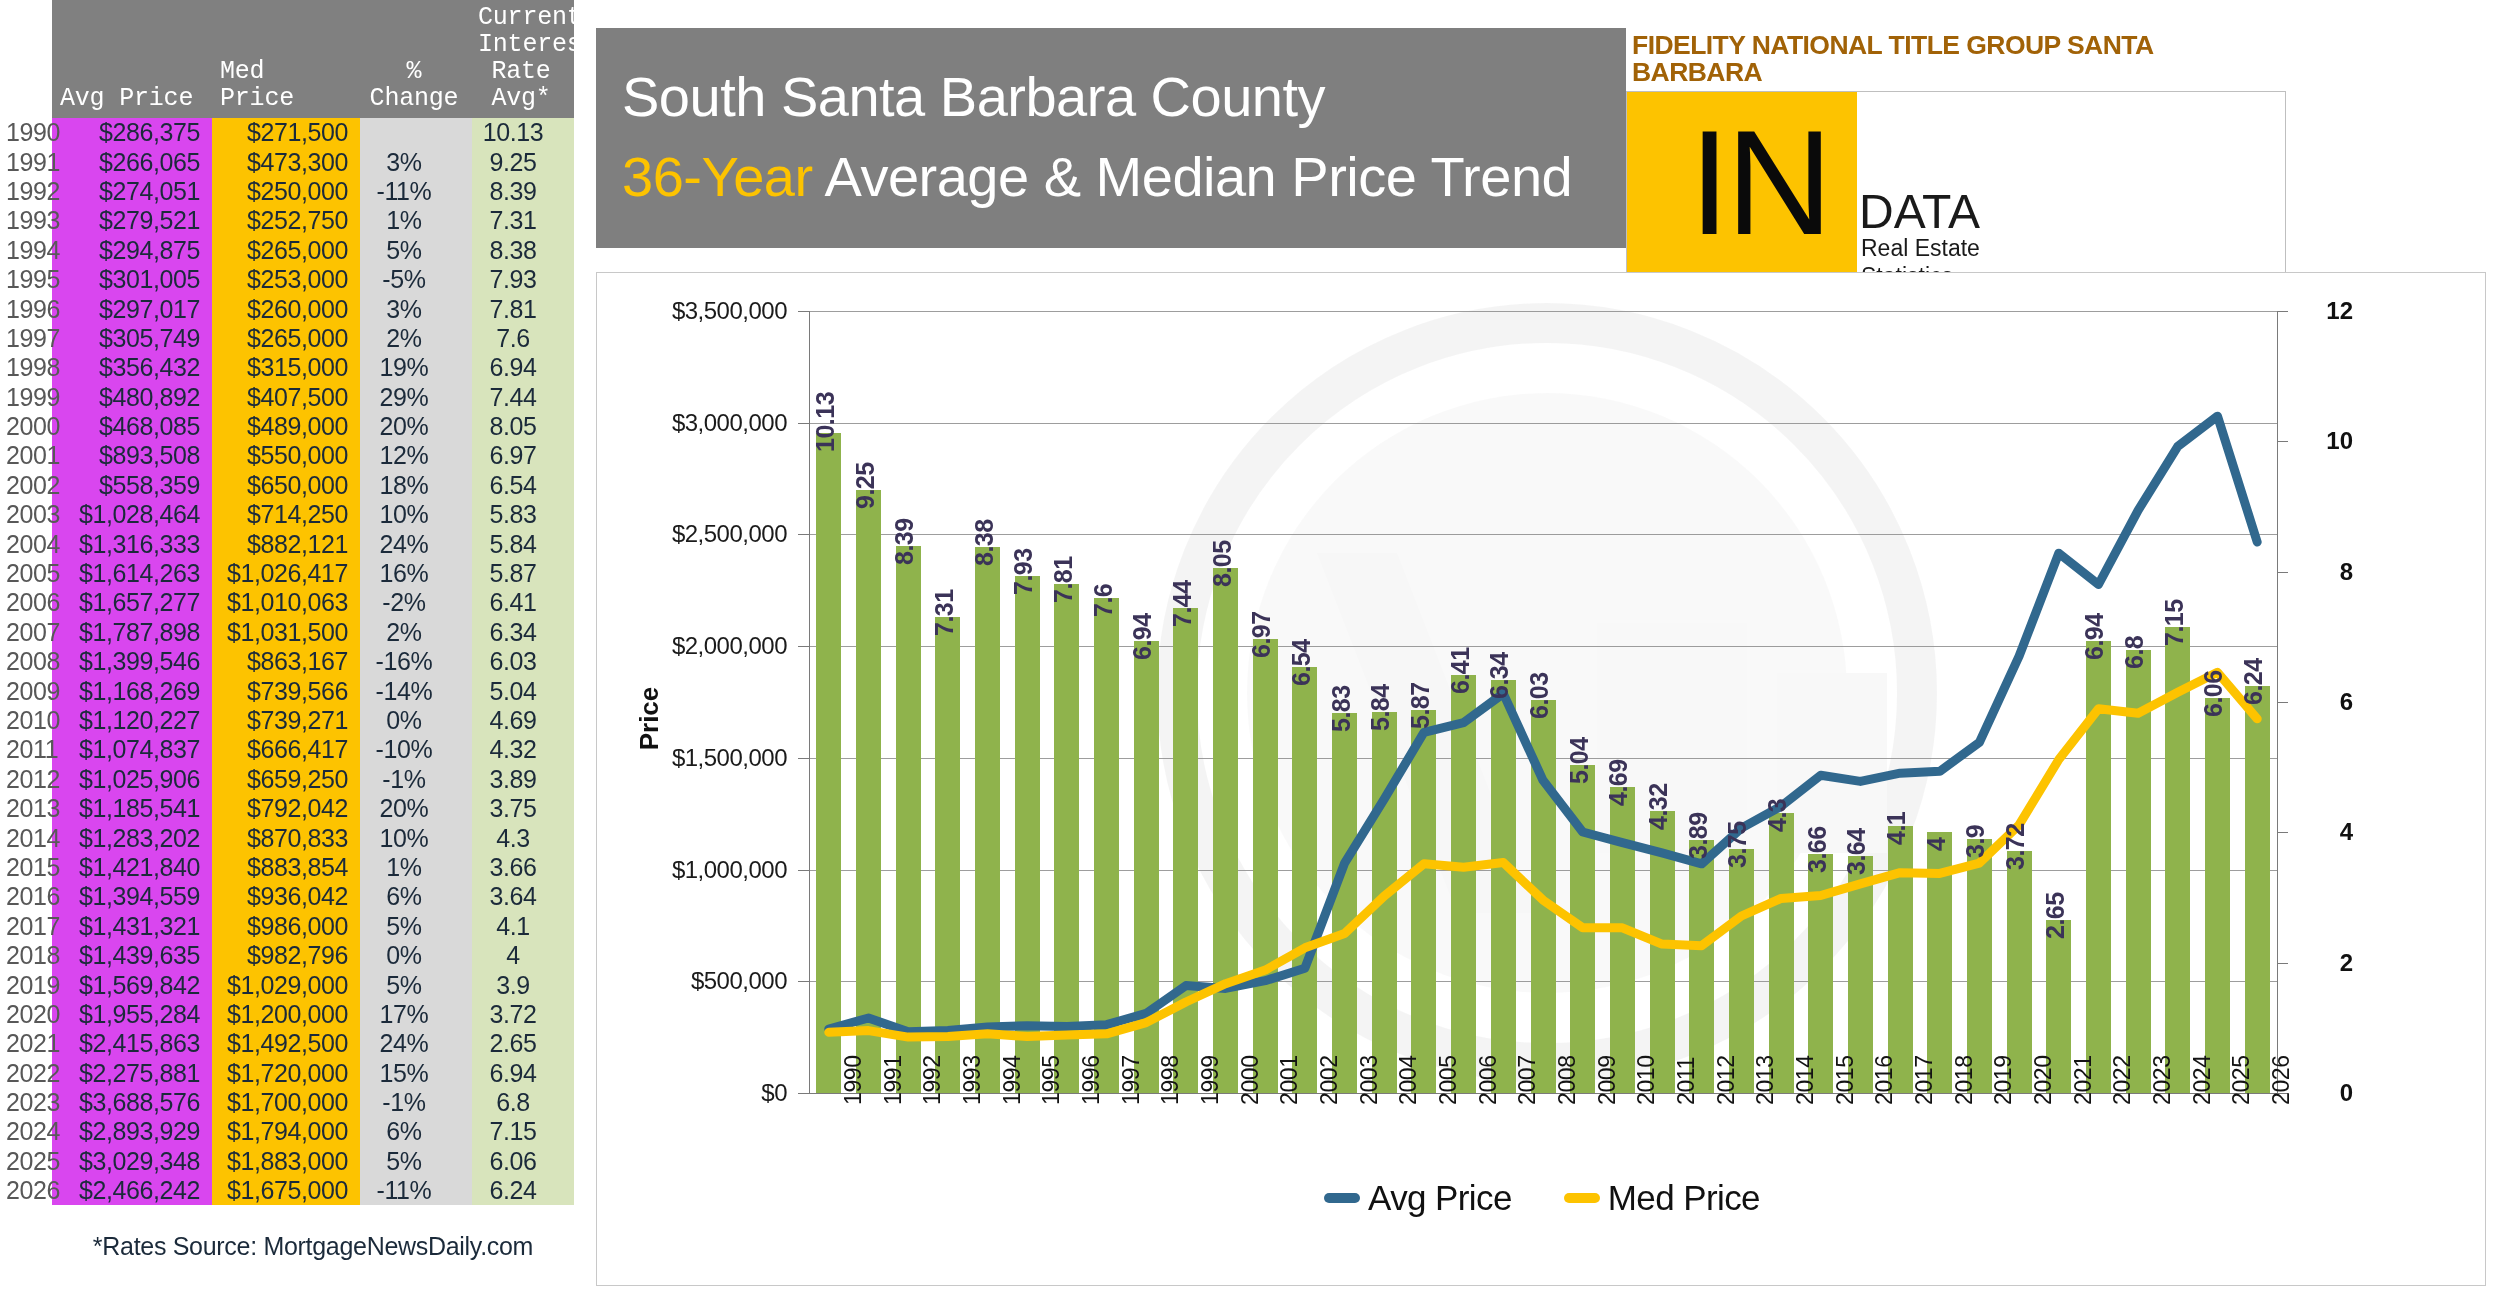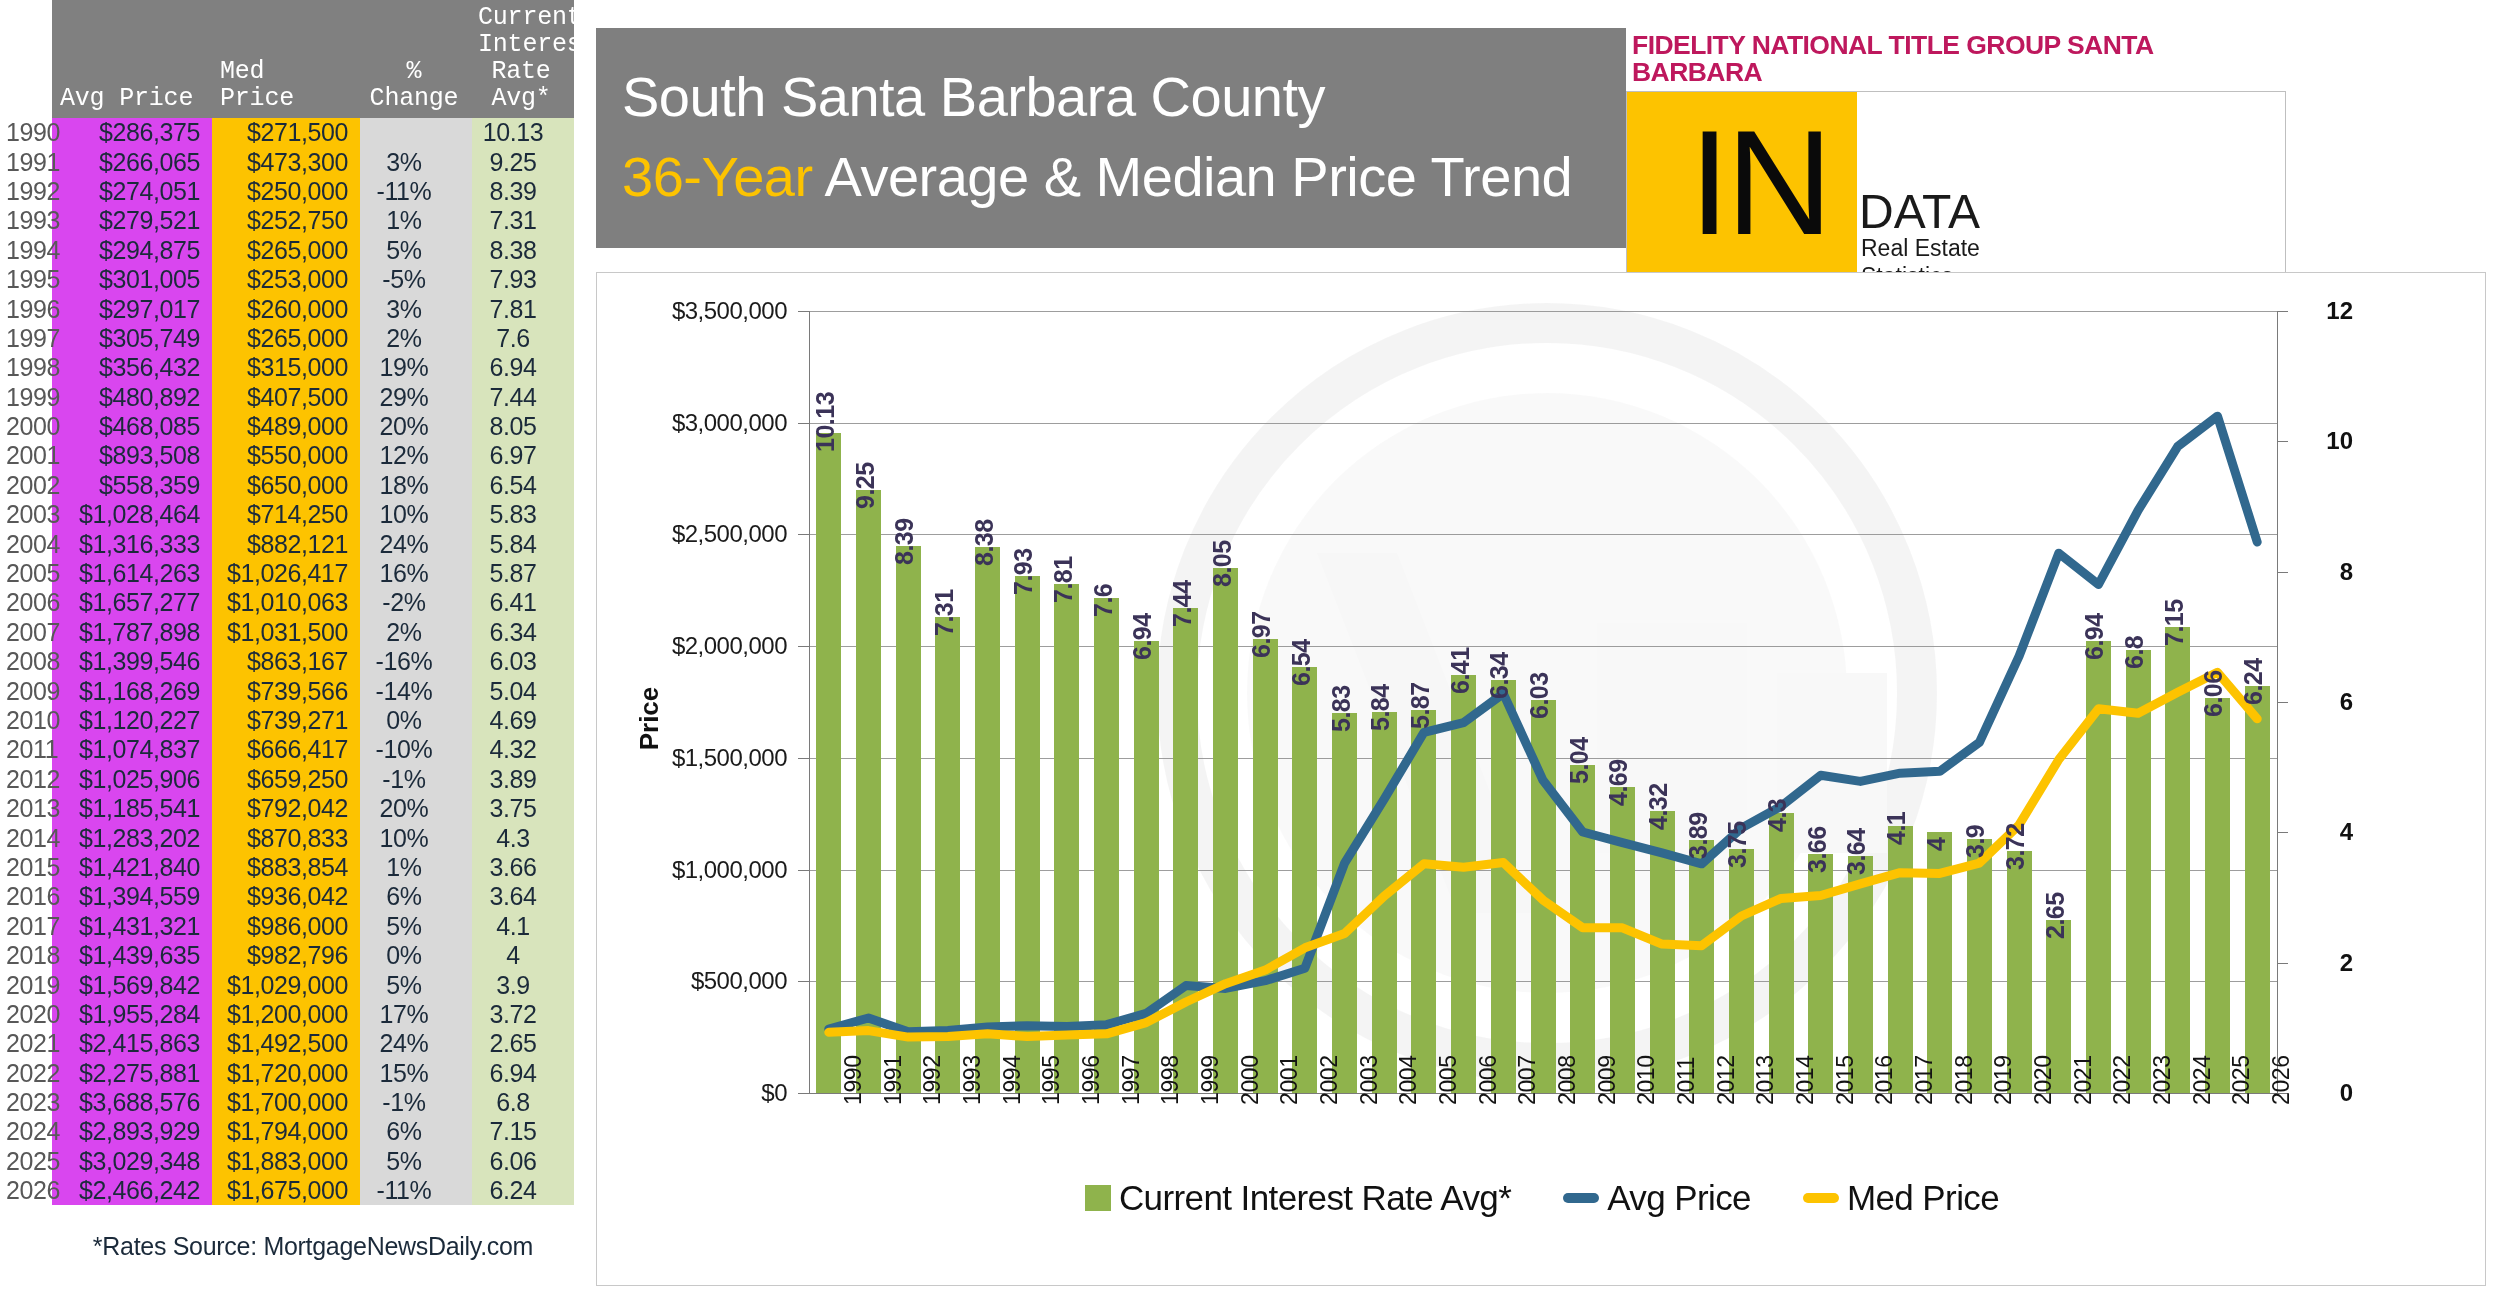--- a/index.html
+++ b/index.html
@@ -82,21 +82,21 @@
   }
   #banner .line2 .accent { color: #fdc300; }
 
   
   #logo-box {
     position: absolute; left: 1626px; top: 28px;
     width: 660px; height: 222px;
     background: #ffffff;
   }
   #logo-title {
-    font-size: 26.5px; font-weight: bold; color: #be185d;
+    font-size: 26.5px; font-weight: bold; color: #a16207;
     letter-spacing: -0.55px; line-height: 1;
     padding: 4px 0 6px 6px;
   }
   #logo-body {
     position: relative;
     width: 660px; height: 188px;
     border: 1px solid #bfbfbf;
     background: #ffffff;
   }
   #logo-square {
@@ -684,24 +684,20 @@
           <div class="xlabel" style="left: 1472.78px; top: 832px;">2021</div>
           <div class="xlabel" style="left: 1512.46px; top: 832px;">2022</div>
           <div class="xlabel" style="left: 1552.14px; top: 832px;">2023</div>
           <div class="xlabel" style="left: 1591.81px; top: 832px;">2024</div>
           <div class="xlabel" style="left: 1631.49px; top: 832px;">2025</div>
           <div class="xlabel" style="left: 1671.16px; top: 832px;">2026</div>
         </div>
 
     <div id="legend">
           <div class="legend-item">
-            <span class="legend-swatch-box" style="background: rgb(143, 179, 76);"></span>
-            <span class="legend-text">Current Interest Rate Avg*</span>
-          </div>
-          <div class="legend-item">
             <span class="legend-swatch-line" style="background: rgb(49, 104, 142);"></span>
             <span class="legend-text">Avg Price</span>
           </div>
           <div class="legend-item">
             <span class="legend-swatch-line" style="background: rgb(253, 195, 0);"></span>
             <span class="legend-text">Med Price</span>
           </div>
         </div>
   </div>
 </div>

